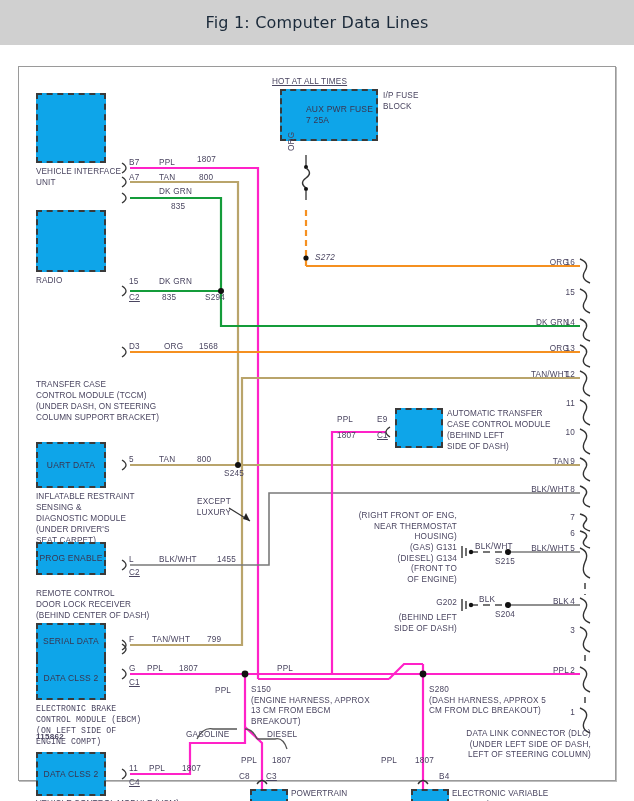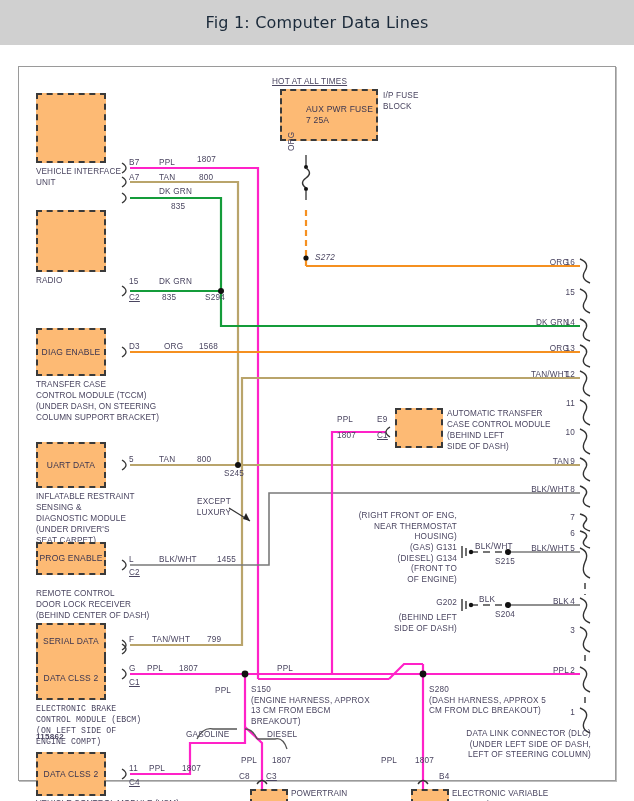--- a/index.html
+++ b/index.html
@@ -32,21 +32,21 @@
     background: #fff;
     box-shadow: 1px 1px 0 #bdbdbd;
   }
   #canvas {
     position: absolute; left: 0; top: 0;
     width: 598px; height: 715px;
   }
   
   .mod {
     position: absolute;
-    background: #fdba74;
+    background: #0ea5e9;
     border: 2px dashed #3a3a3a;
     display: flex; align-items: center; justify-content: center;
     text-align: center;
     color: #3a3550;
     font-size: 8.5px;
     letter-spacing: .2px;
     line-height: 1.25;
   }
   .mod.plain { color: transparent; }
   .modlabel {
@@ -218,23 +218,20 @@
       <span></span>
     </div>
     <div class="modlabel" style="left:17px; top:99px; width:110px;">VEHICLE INTERFACE
 UNIT</div>
 
     <div class="mod plain" style="left:17px; top:143px; width:70px; height:62px;">
       <span></span>
     </div>
     <div class="modlabel" style="left:17px; top:208px; width:110px;">RADIO</div>
 
-    <div class="mod" style="left:17px; top:261px; width:70px; height:48px;">
-      <span>DIAG ENABLE</span>
-    </div>
     <div class="modlabel" style="left:17px; top:312px; width:150px;">TRANSFER CASE
 CONTROL MODULE (TCCM)
 (UNDER DASH, ON STEERING
 COLUMN SUPPORT BRACKET)</div>
 
     <div class="mod" style="left:17px; top:375px; width:70px; height:46px;">
       <span>UART DATA</span>
     </div>
     <div class="modlabel" style="left:17px; top:424px; width:130px;">INFLATABLE RESTRAINT
 SENSING &amp;

